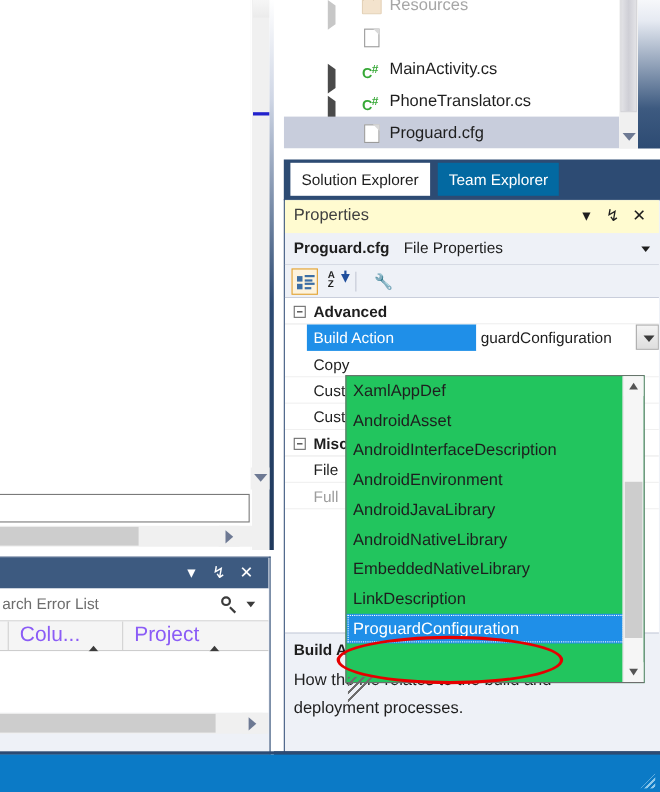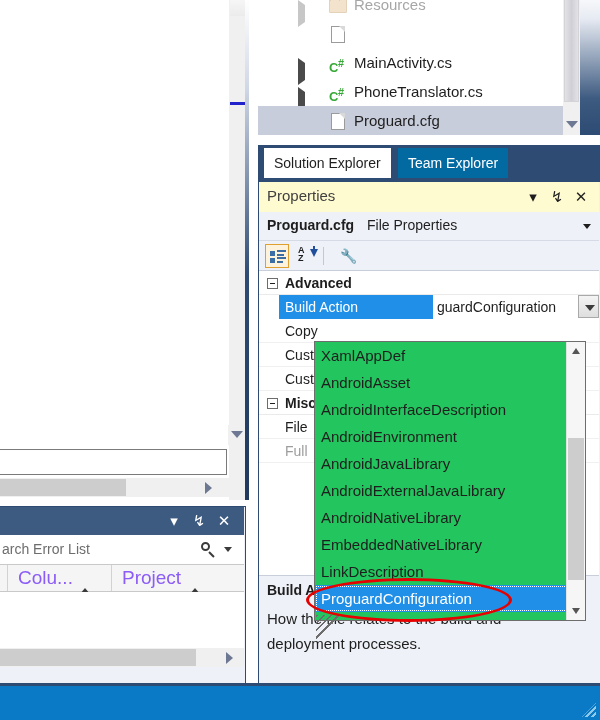--- a/index.html
+++ b/index.html
@@ -583,21 +583,20 @@
     </div>
   </div>
 
   <div class="abs" id="dropdown-list">
     <div id="dd-items">
       <div class="dd-item">XamlAppDef</div>
       <div class="dd-item">AndroidAsset</div>
       <div class="dd-item">AndroidInterfaceDescription</div>
       <div class="dd-item">AndroidEnvironment</div>
       <div class="dd-item">AndroidJavaLibrary</div>
-      <div class="dd-item">AndroidExternalJavaLibrary</div>
       <div class="dd-item">AndroidNativeLibrary</div>
       <div class="dd-item">EmbeddedNativeLibrary</div>
       <div class="dd-item">LinkDescription</div>
       <div class="dd-item selected">ProguardConfiguration</div>
     </div>
     <div id="dd-scroll">
       <div id="dd-sb-up">
           <span class="chev-up"></span>
         </div>
       <div id="dd-sb-thumb"></div>

